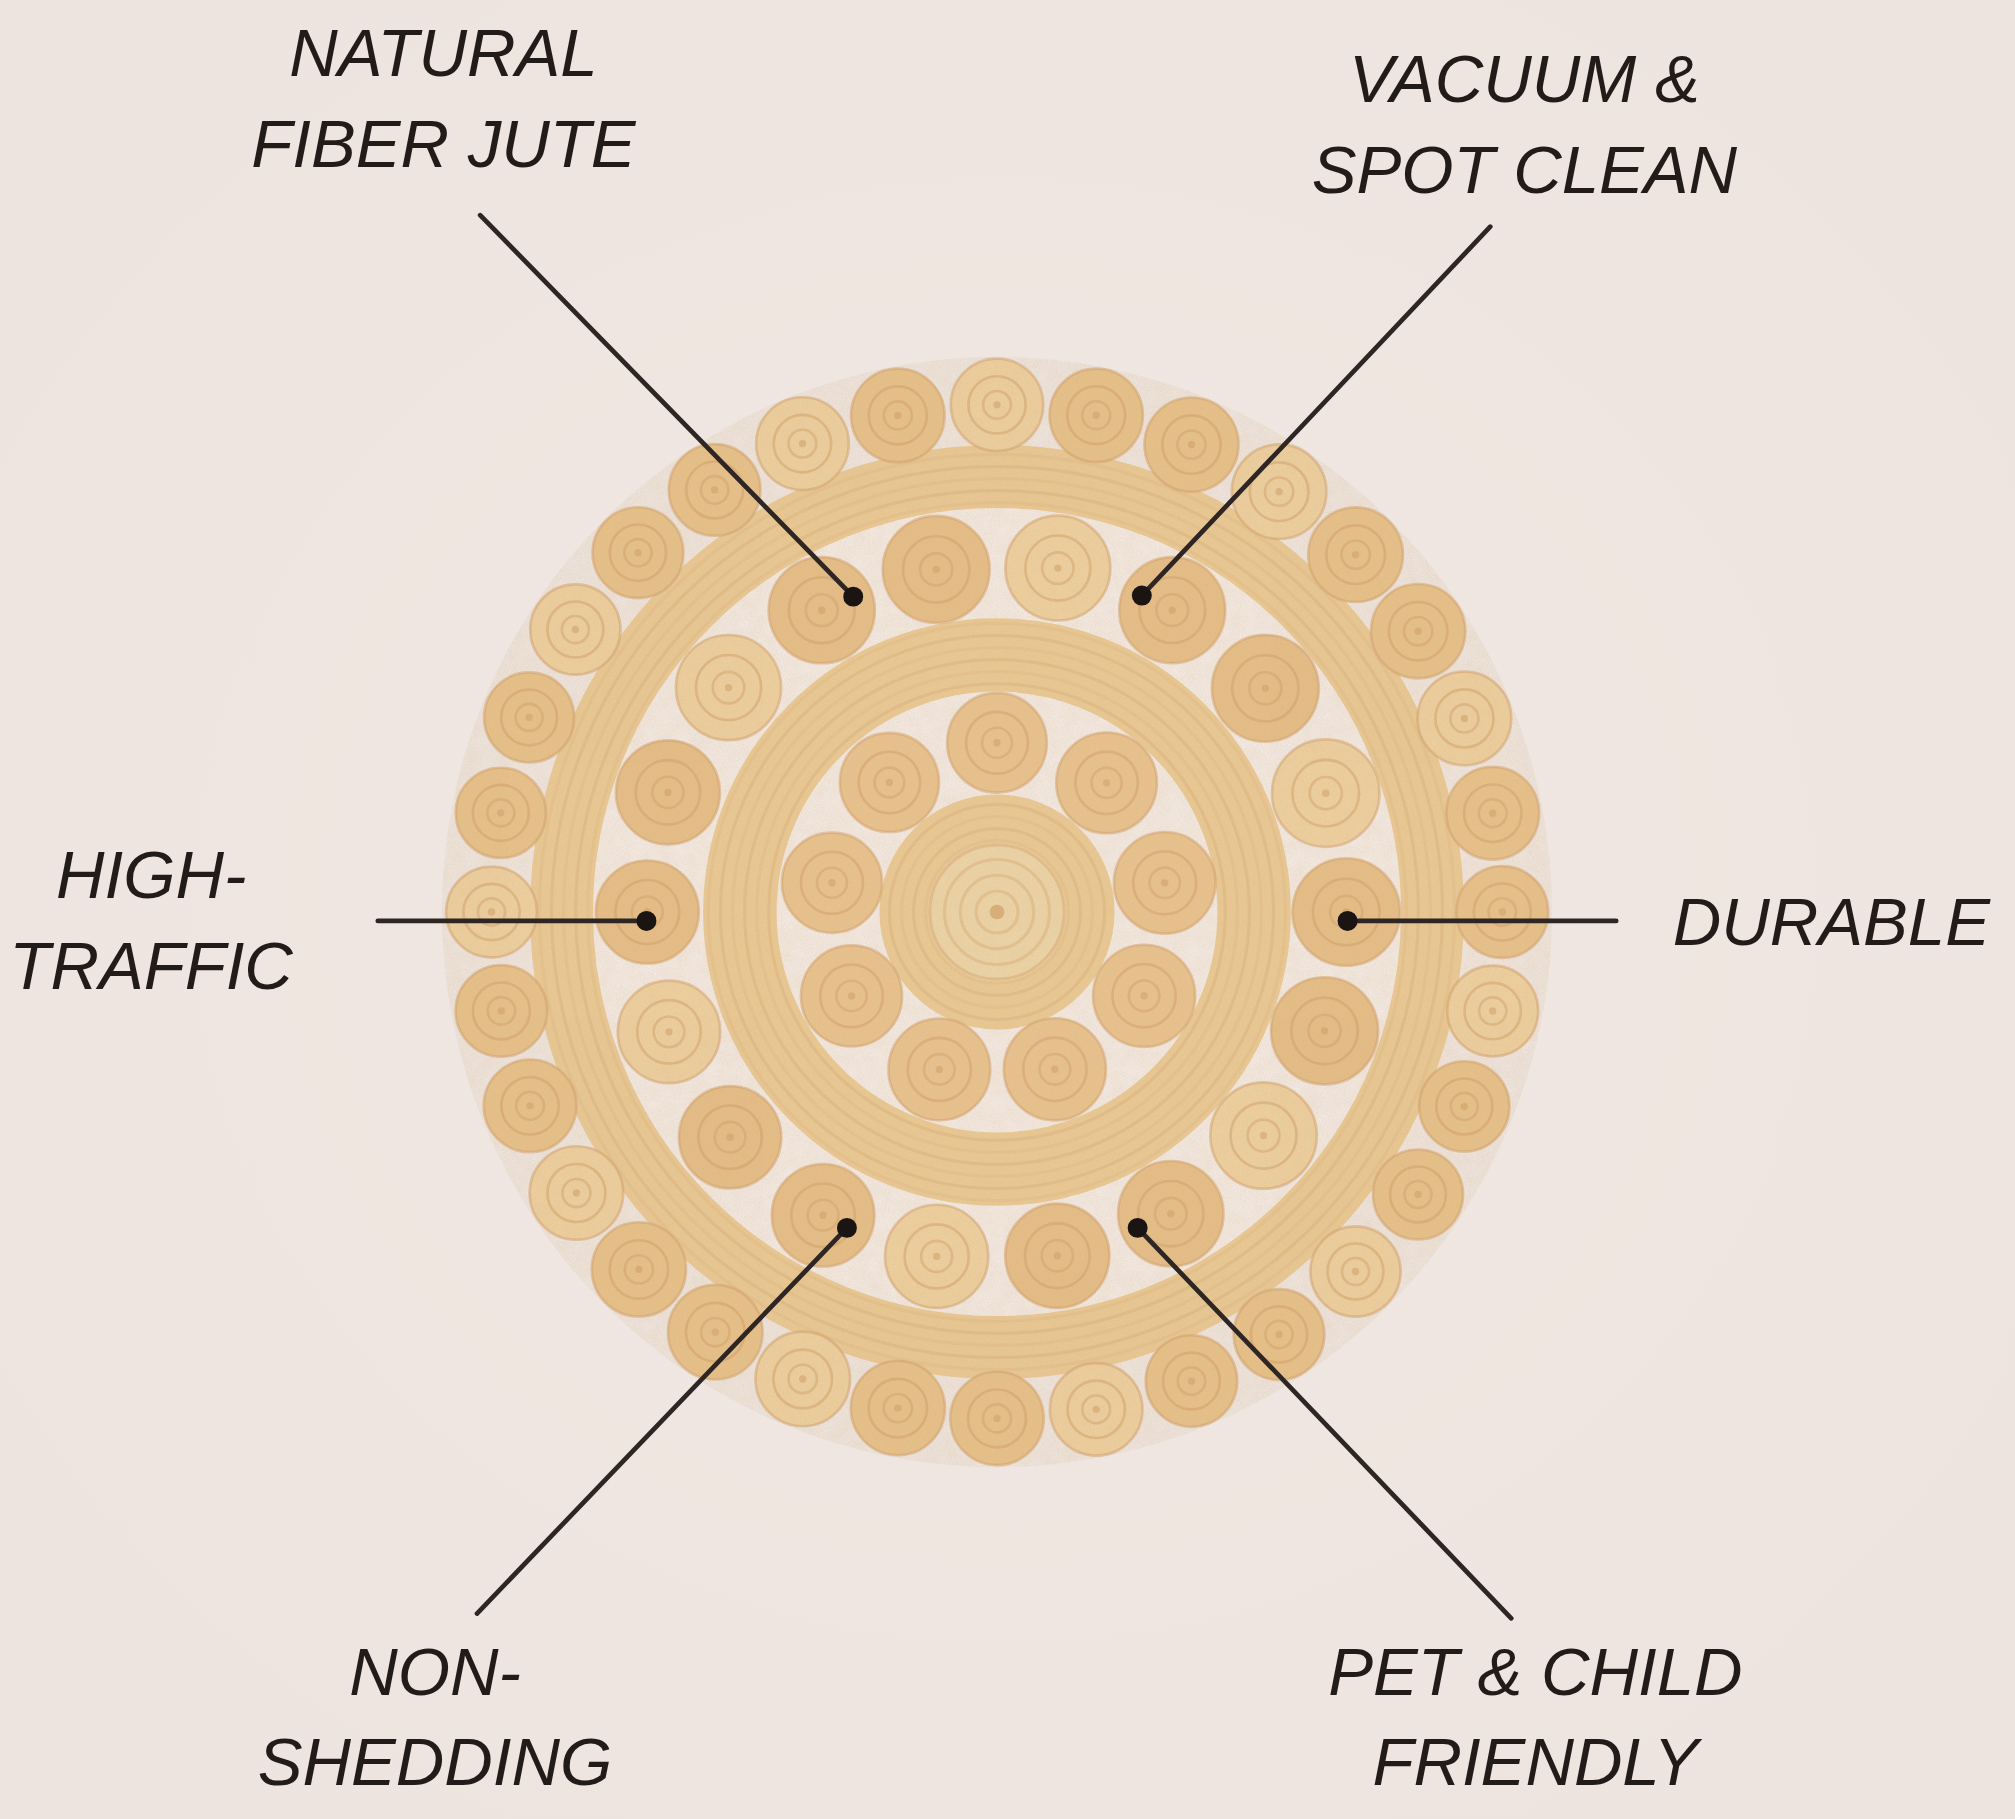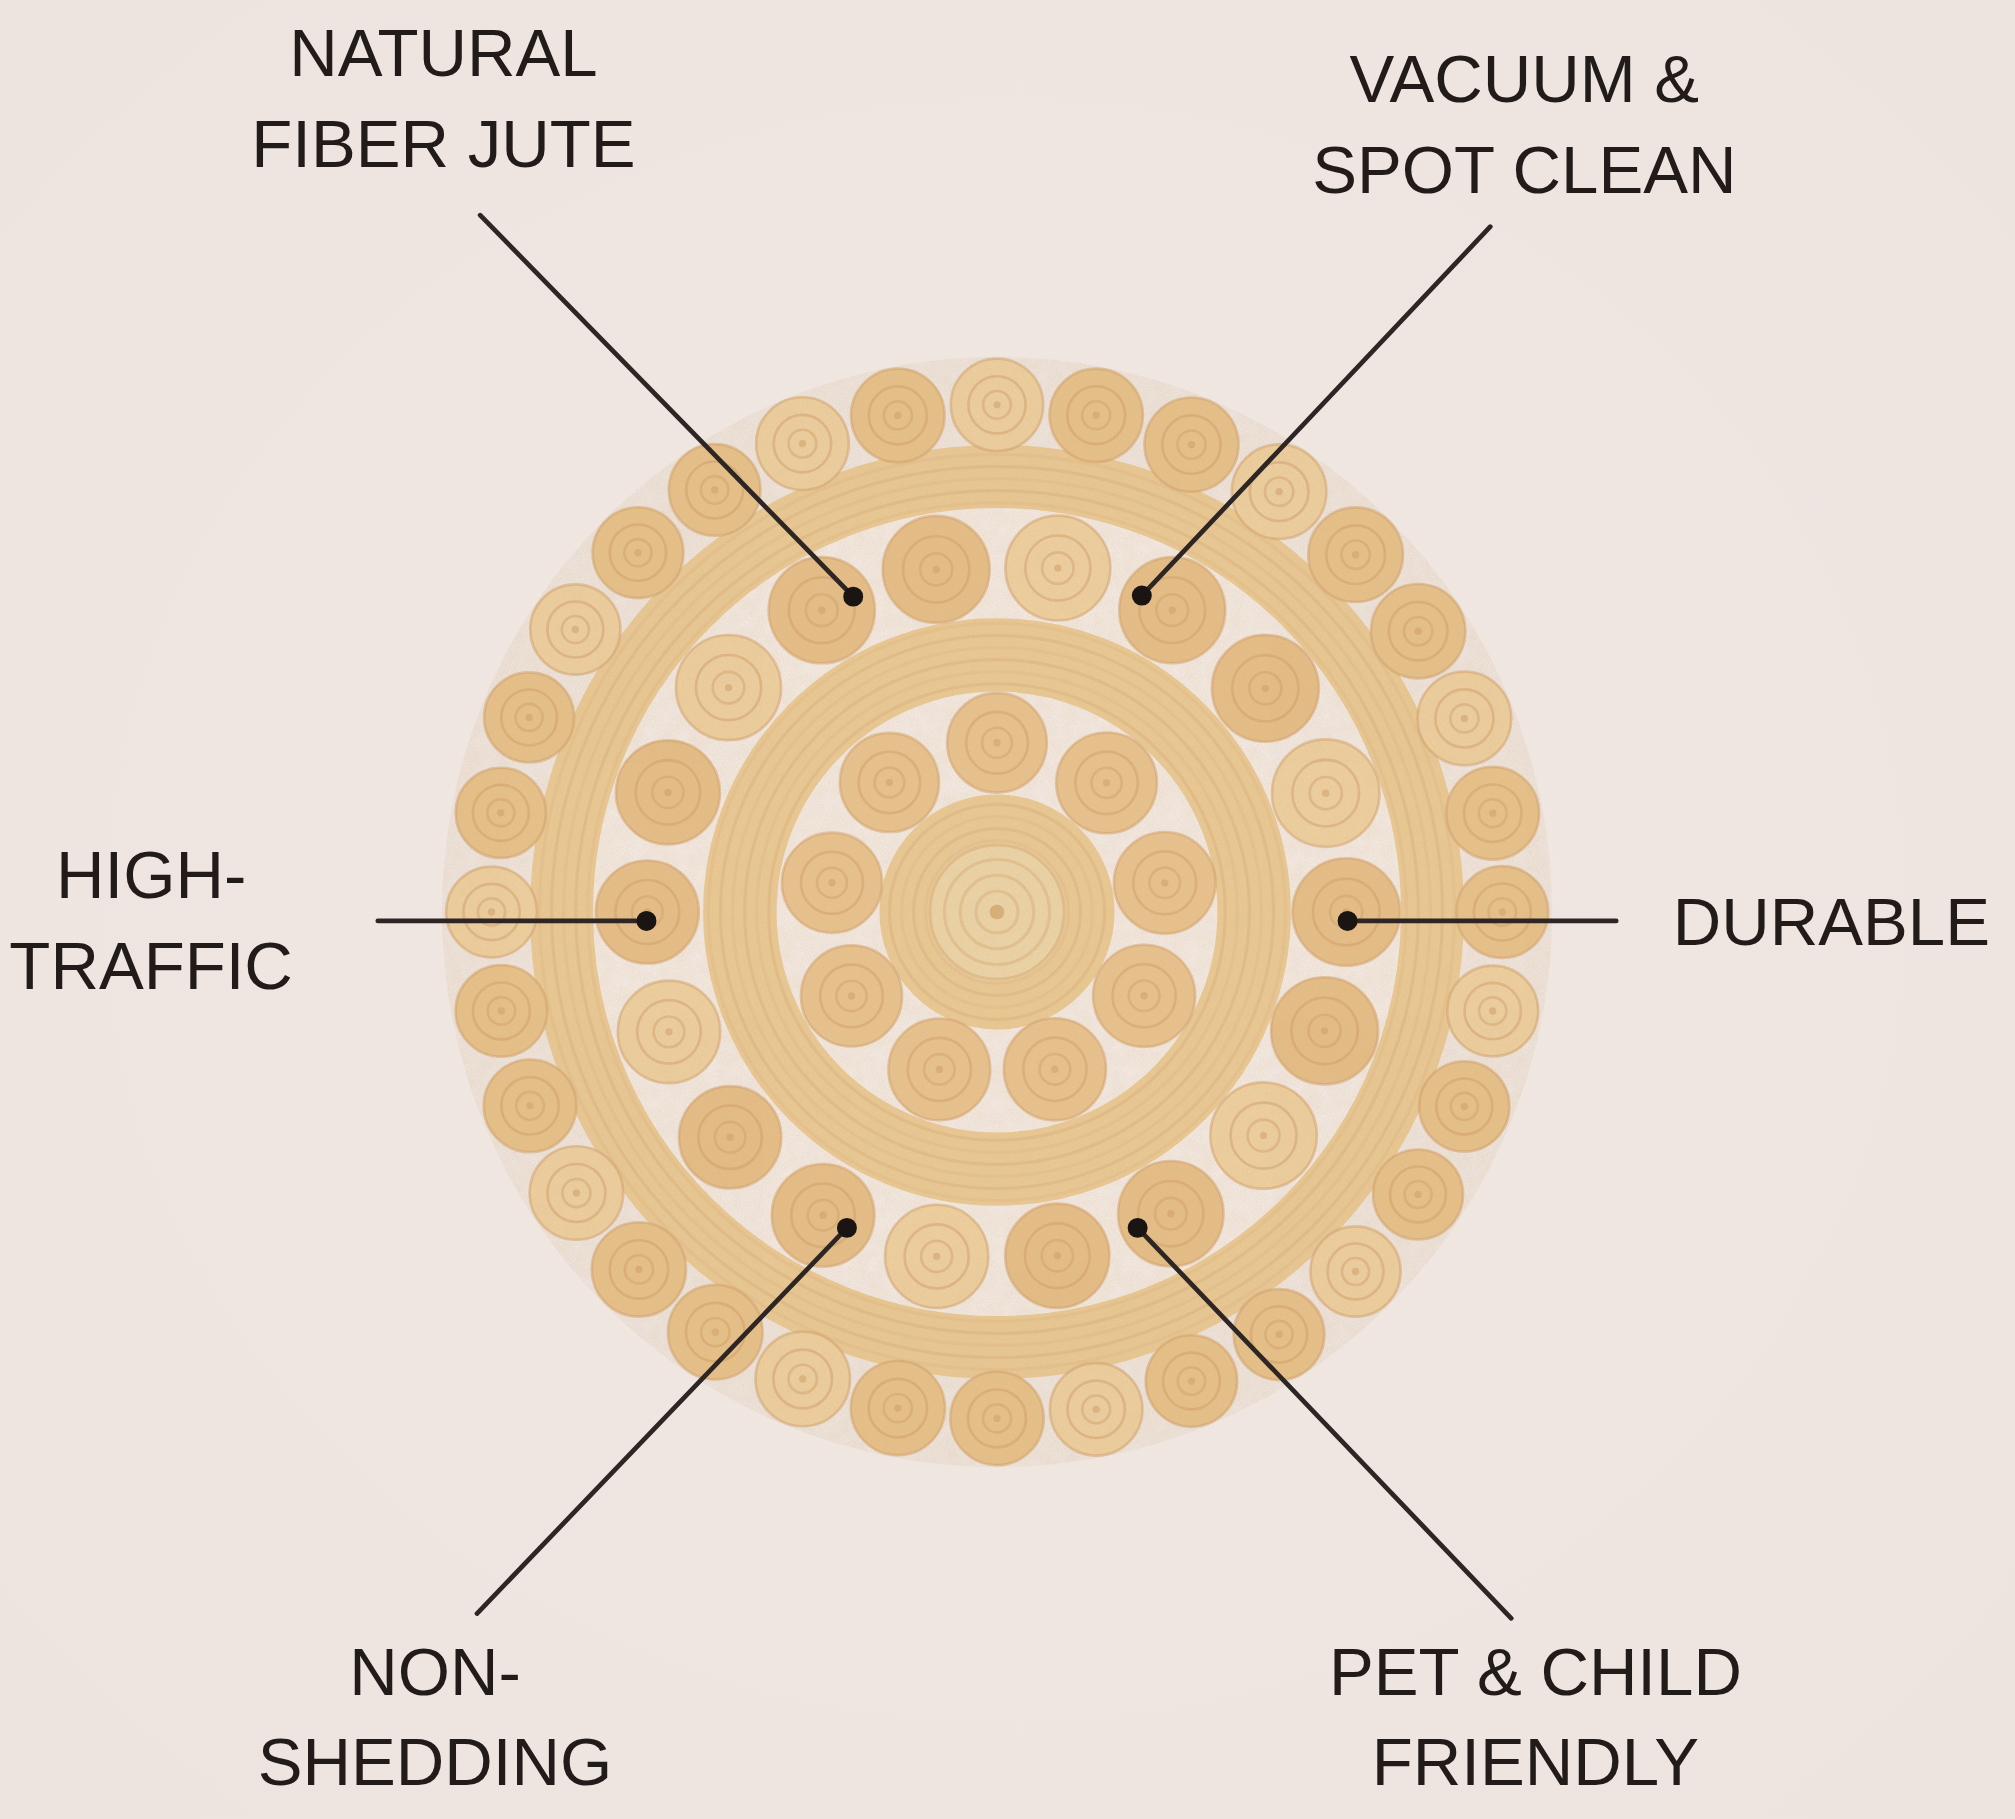--- a/index.html
+++ b/index.html
@@ -3,21 +3,21 @@
 <meta charset="utf-8">
 <title>Jute Rug Feature Diagram</title>
 <style>
   :root{
     --bg:#ede4df; --text:#211c19; --line:#2e2624; --dot:#1a1412; --hole:#f4ebe6;
     --jute-body:#eac994; --jute-medallion:#e6bd86; --jute-medallion-alt:#efd0a0;
     --jute-petal:#e9c28d; --jute-scallop:#e8c189; --jute-center:#edd5a8;
     --jute-ring:#d8aa74; --jute-ring-dark:#cf9c63;
   }
   html,body{margin:0;padding:0;background:var(--bg);}
-  .stage{width:100%;max-width:2015px;margin:0 auto;}
+  .stage{width:100%;max-width:2015px;margin:0 auto;font-style:italic;}
   svg{display:block;width:100%;height:auto;}
   .lbl{
     font-family:"Liberation Sans", sans-serif;
     font-size:128px;
     fill:var(--text);
     text-anchor:middle;
     letter-spacing:0px;
   }
   .callout-line{stroke:var(--line);stroke-width:9;stroke-linecap:round;fill:none;}
   .callout-dot{fill:var(--dot);stroke:none;}

